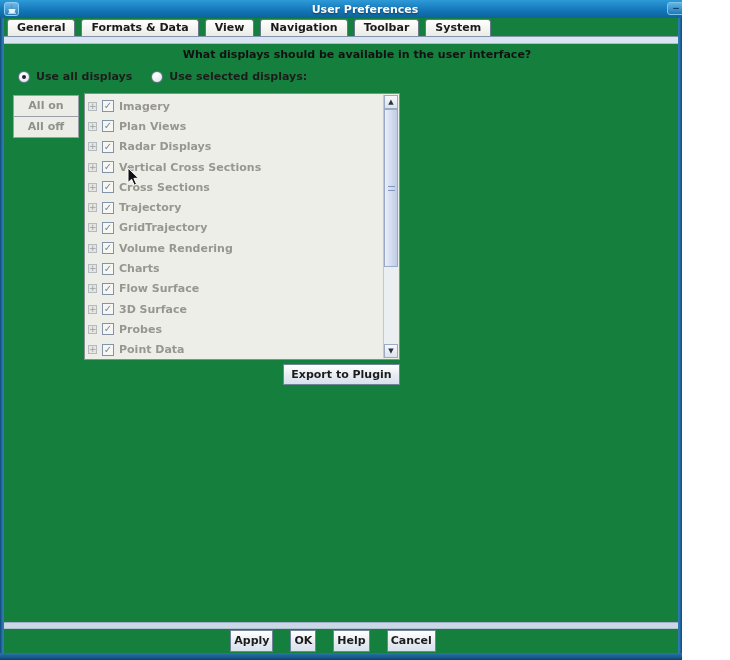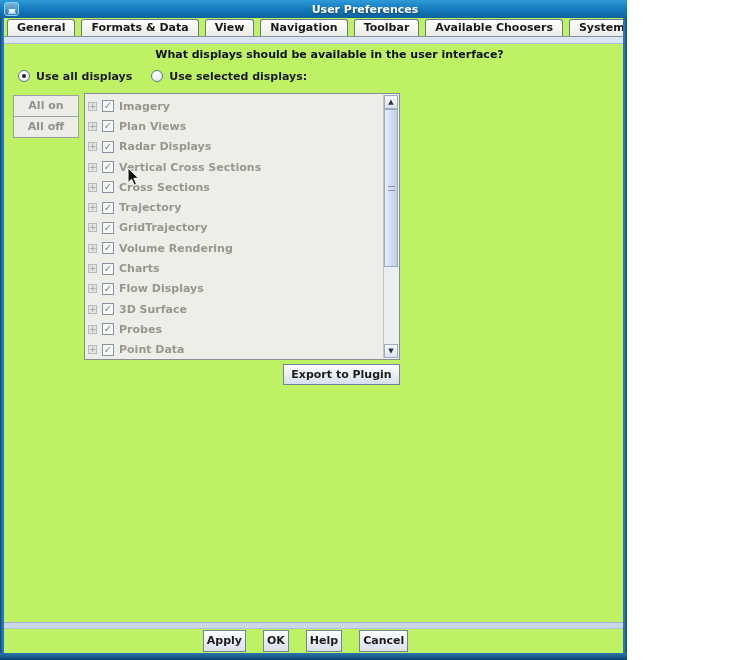--- a/index.html
+++ b/index.html
@@ -1,17 +1,17 @@
 <!DOCTYPE html>
 <html><head>
 <meta charset="utf-8">
 <style>
   html,body{margin:0;padding:0;}
   body{width:730px;height:660px;font-family:"DejaVu Sans","Liberation Sans",sans-serif;}
-  .window{position:relative;width:627px;height:660px;background:#bef264;overflow:hidden;}
+  .window{position:relative;width:682px;height:660px;background:#15803d;overflow:hidden;}
 
   
   .edge{position:absolute;pointer-events:none;}
   .edge-left{left:0;top:18px;bottom:0;width:4px;background:linear-gradient(90deg,#0d4a73,#2a74ad 60%,#2f7ab2);}
   .edge-right{right:0;top:18px;bottom:0;width:4px;background:linear-gradient(270deg,#0d4a73,#2a74ad 60%,#2f7ab2);}
   .edge-bottom{left:0;right:0;bottom:0;height:7px;background:linear-gradient(180deg,#2a74ad,#11507c 80%,#0b3c60);}
 
   
   .titlebar{position:absolute;left:0;top:0;width:730px;height:18px;
     background:linear-gradient(180deg,#2e9ad8 0%,#1478ba 55%,#0d639c 100%);
@@ -31,21 +31,21 @@
     border:1px solid #68788a;border-bottom:none;border-radius:3px 3px 0 0;box-sizing:border-box;
     background:linear-gradient(180deg,#ffffff,#ebebe6);white-space:nowrap;}
   .tab.selected{background:linear-gradient(180deg,#c8daec,#b0c9e2);}
   .tab-band{position:absolute;left:0;top:36px;right:0;height:6px;background:#dae5f1;
     border-top:1px solid #8494a8;border-bottom:1px solid #a8bcd4;}
 
   .question{position:absolute;left:0;right:0;top:48px;text-align:center;font-size:11px;font-weight:bold;color:#111;padding-left:32px;}
 
   
   .radio-row{position:absolute;left:8px;top:70px;display:flex;align-items:center;gap:9px;}
-  .radio-group{display:flex;align-items:flex-start;gap:6px;padding-left:10px;}
+  .radio-group{display:flex;align-items:center;gap:6px;padding-left:10px;}
   .radio{width:12px;height:12px;border-radius:50%;box-sizing:border-box;border:1px solid #66768a;
     background:radial-gradient(circle at 35% 30%,#ffffff,#dfe4ea);position:relative;}
   .radio.selected::after{content:"";position:absolute;left:3px;top:3px;width:4px;height:4px;border-radius:50%;background:#20242a;}
   .radio-label{font-size:11px;font-weight:bold;color:#1c1c1c;}
 
   
   .side-buttons{position:absolute;left:13px;top:95px;width:66px;}
   .side-btn{width:66px;height:22px;box-sizing:border-box;border:1px solid #9aa0a6;background:#edede8;
     color:#90908a;font-size:11px;font-weight:bold;text-align:center;line-height:20px;}
   .side-btn + .side-btn{margin-top:-1px;}
@@ -104,21 +104,20 @@
       <span class="win-btn">x</span>
     </span>
   </div>
 
   <div class="tabbar">
     <span class="tab">General</span>
     <span class="tab">Formats &amp; Data</span>
     <span class="tab">View</span>
     <span class="tab">Navigation</span>
     <span class="tab">Toolbar</span>
-    <span class="tab">Available Choosers</span>
     <span class="tab">System</span>
   </div>
   <div class="tab-band"></div>
 
   <div class="question">What displays should be available in the user interface?</div>
 
   <div class="radio-row">
     <span class="radio-group">
       <span class="radio selected"></span>
       <span class="radio-label">Use all displays</span>
@@ -177,21 +176,21 @@
         <span class="tree-label">Volume Rendering</span>
       </div>
       <div class="tree-row">
         <span class="expand-box">+</span>
         <span class="checkbox">✓</span>
         <span class="tree-label">Charts</span>
       </div>
       <div class="tree-row">
         <span class="expand-box">+</span>
         <span class="checkbox">✓</span>
-        <span class="tree-label">Flow Displays</span>
+        <span class="tree-label">Flow Surface</span>
       </div>
       <div class="tree-row">
         <span class="expand-box">+</span>
         <span class="checkbox">✓</span>
         <span class="tree-label">3D Surface</span>
       </div>
       <div class="tree-row">
         <span class="expand-box">+</span>
         <span class="checkbox">✓</span>
         <span class="tree-label">Probes</span>

